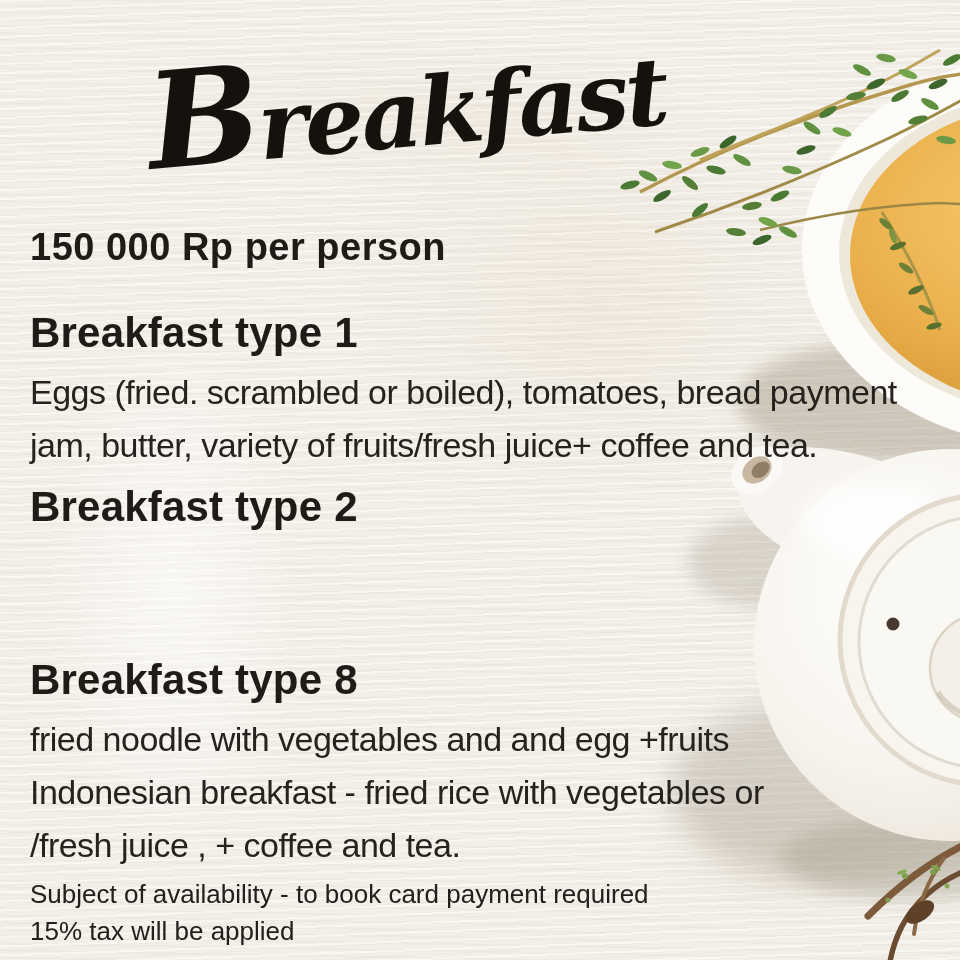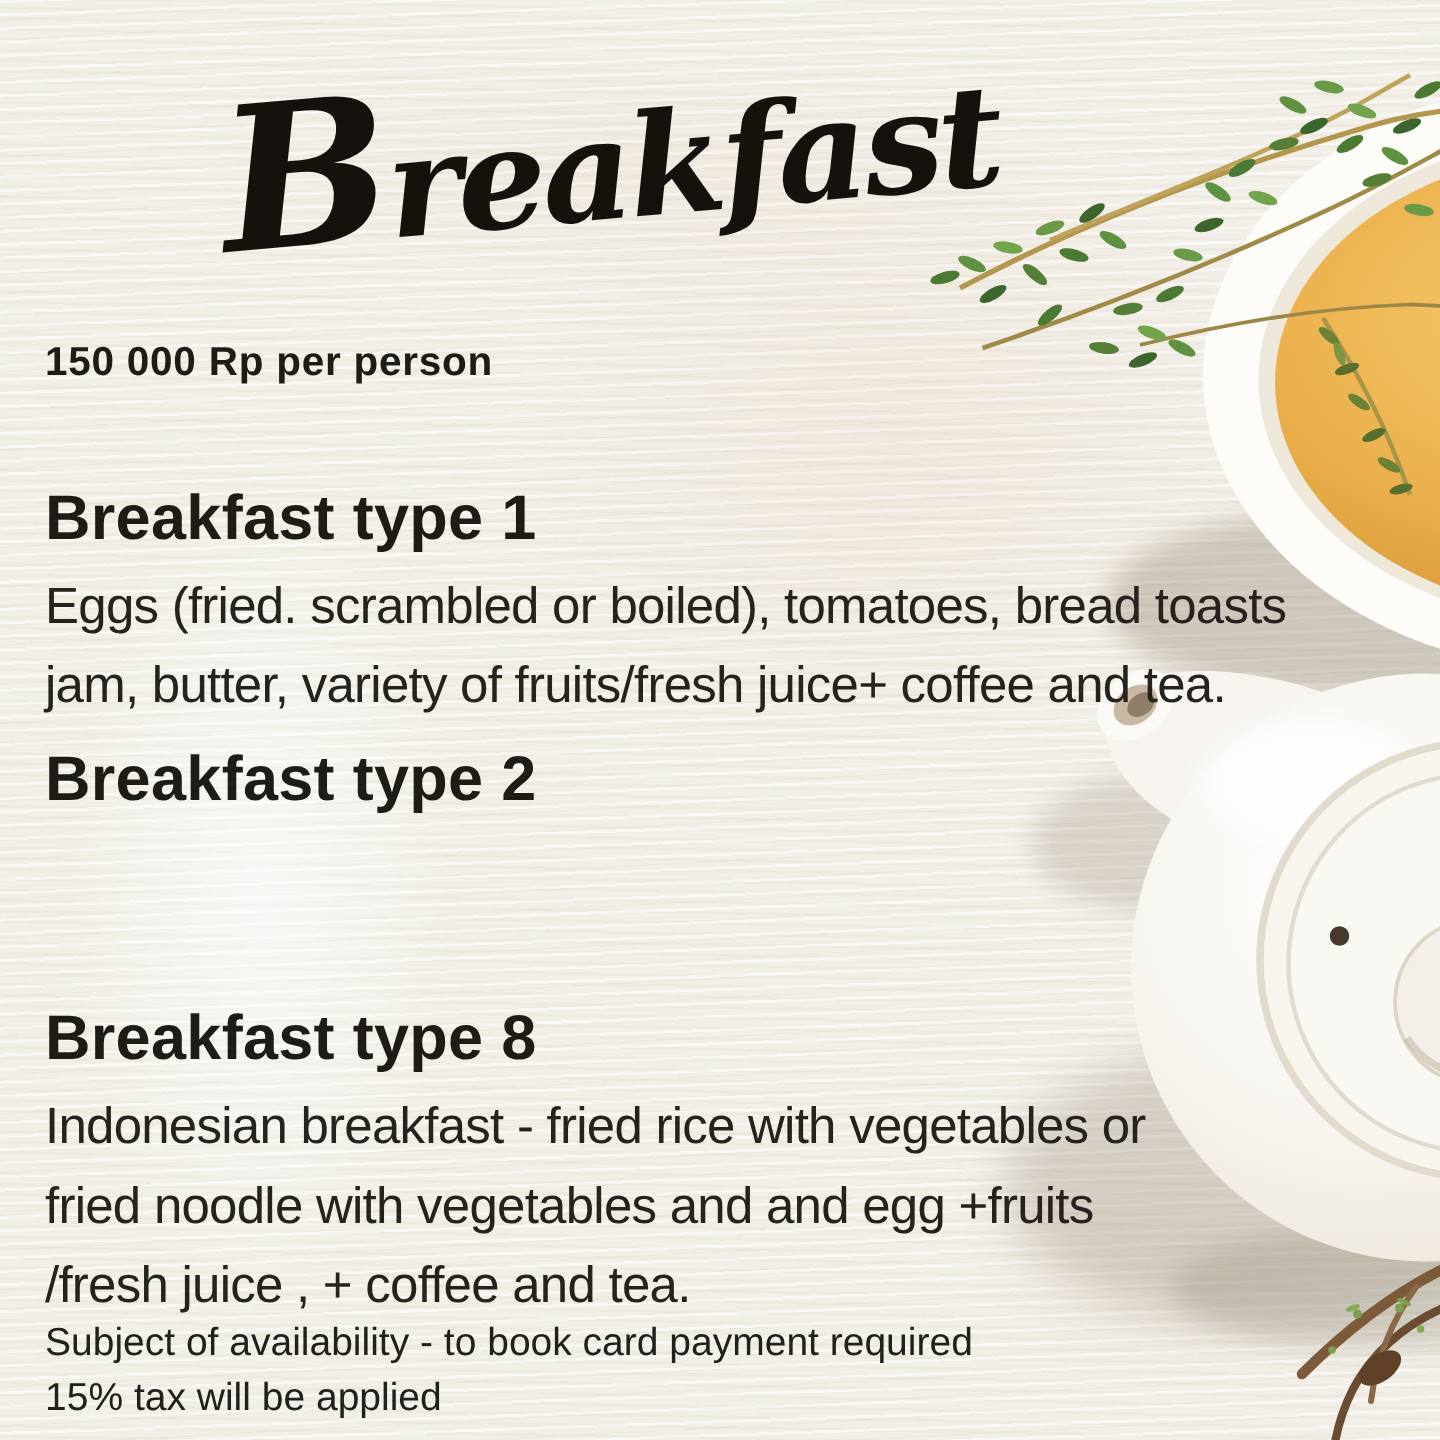--- a/index.html
+++ b/index.html
@@ -24,23 +24,23 @@
   .scene{position:absolute;inset:0;width:100%;height:100%;}
   .title{
     position:absolute;left:148px;top:18px;width:440px;height:200px;
     font-family:"DejaVu Serif",serif;font-style:italic;font-weight:bold;
     font-size:94px;line-height:170px;text-align:center;color:#15120e;
     transform:rotate(-5deg);letter-spacing:-3px;white-space:nowrap;
   }
   .title::first-letter{font-size:1.42em;}
   .price{
     position:absolute;left:30px;top:226px;
-    font-size:27px;font-weight:bold;letter-spacing:0.5px;white-space:nowrap;
+    font-size:38px;font-weight:bold;letter-spacing:0.5px;white-space:nowrap;
   }
-  .section{position:absolute;left:30px;margin-top:12px;}
+  .section{position:absolute;left:30px;}
   .section .heading{
     font-size:42px;font-weight:bold;line-height:46px;letter-spacing:0.2px;white-space:nowrap;
   }
   .section .lines{margin-top:10px;}
   .section .line,.footer .line{
     font-size:34px;line-height:53px;letter-spacing:-0.5px;white-space:nowrap;color:#26231f;
   }
   .s1{top:310px;} .s2{top:484px;text-align:right;} .s3{top:657px;}
   .footer{position:absolute;left:30px;top:876px;}
   .footer .line{font-size:26px;line-height:37px;letter-spacing:0;color:#22201c;}
@@ -165,34 +165,34 @@
     </g>
   </svg>
 
   <div class="title">Breakfast</div>
 
   <div class="price">150 000 Rp per person</div>
 
   <div class="section s1">
     <div class="heading">Breakfast type 1</div>
     <div class="lines">
-      <div class="line">Eggs (fried. scrambled or boiled), tomatoes, bread toasts</div>
+      <div class="line">Eggs (fried. scrambled or boiled), tomatoes, bread payment</div>
       <div class="line">jam, butter, variety of fruits/fresh juice+ coffee and tea.</div>
     </div>
   </div>
 
   <div class="section s2">
     <div class="heading">Breakfast type 2</div>
   </div>
 
   <div class="section s3">
     <div class="heading">Breakfast type 8</div>
     <div class="lines">
+      <div class="line">fried noodle with vegetables and and egg +fruits</div>
       <div class="line">Indonesian breakfast - fried rice with vegetables or</div>
-      <div class="line">fried noodle with vegetables and and egg +fruits</div>
       <div class="line">/fresh juice , + coffee and tea.</div>
     </div>
   </div>
 
   <div class="footer">
     <div class="line">Subject of availability - to book card payment required</div>
     <div class="line">15% tax will be applied</div>
   </div>
 </div>
 

